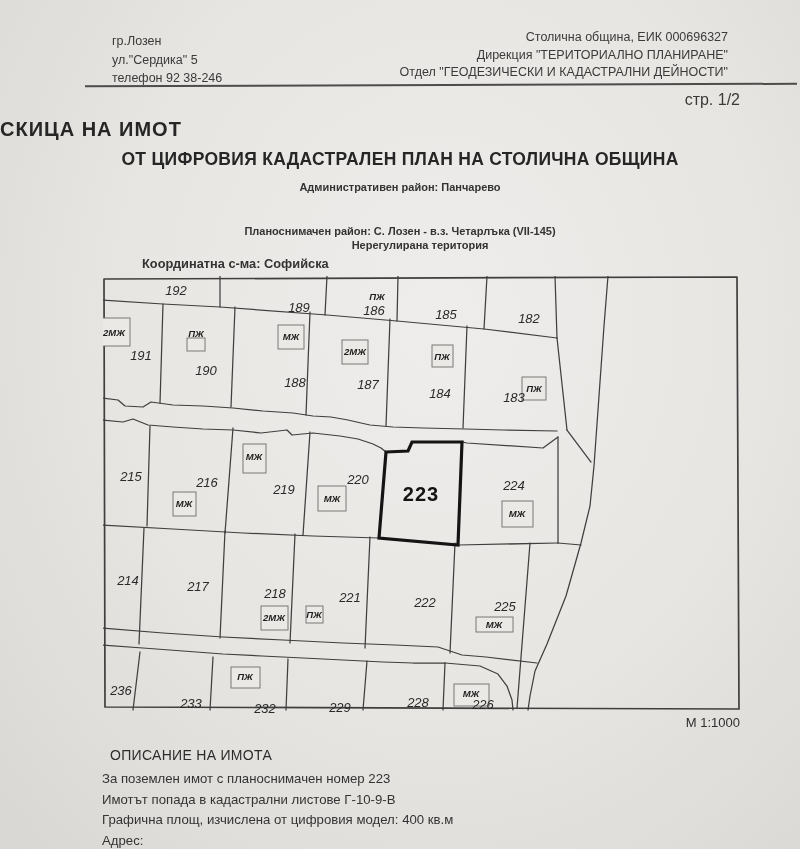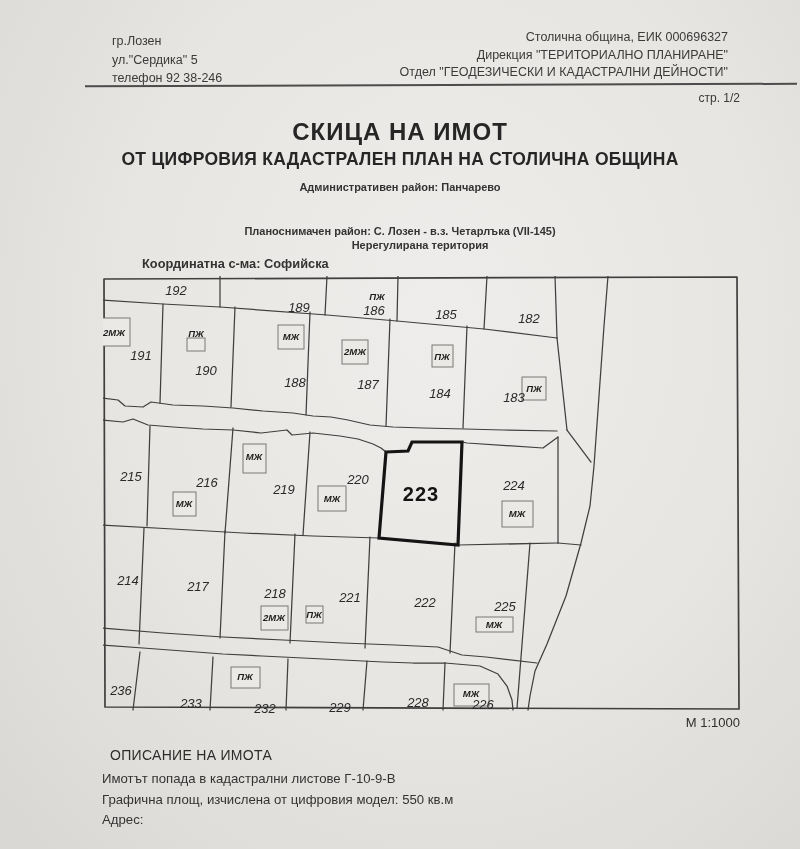--- a/index.html
+++ b/index.html
@@ -9,22 +9,22 @@
     background:#dddcd9;
   }
   .paper{
     position:absolute;inset:0;
     background:radial-gradient(ellipse at 55% 38%, #eeedeb 0%, #e7e6e3 50%, #d8d7d4 100%);
   }
   .abs{position:absolute;}
   .hdr{font-size:12.5px;color:#3a3a3a;line-height:18.5px;}
   .hdr-right{text-align:right;line-height:17.5px;}
   .rule{position:absolute;left:85px;top:84px;width:712px;height:2px;background:#4c4c4c;transform:rotate(-0.2deg);}
-  .pageno{position:absolute;top:91px;right:60px;font-size:12px;color:#3a3a3a;}
-  .title1{position:absolute;top:118px;left:0;width:100%;text-align:center;font-size:24px;font-weight:700;letter-spacing:1px;color:#262626;}
+  .pageno{position:absolute;top:91px;right:60px;font-size:16px;color:#3a3a3a;}
+  .title1{position:absolute;top:118px;left:0;width:100%;text-align:left;font-size:20px;font-weight:700;letter-spacing:1px;color:#262626;}
   .title2{position:absolute;top:149px;left:0;width:100%;text-align:center;font-size:17.5px;font-weight:700;letter-spacing:0.3px;color:#262626;}
   .sub{position:absolute;left:0;width:100%;text-align:center;font-size:11px;font-weight:700;color:#333;}
   .coordlbl{position:absolute;left:107px;top:256px;font-size:12.8px;font-weight:700;color:#333;padding-left:35px;}
   .scalelbl{position:absolute;top:715px;right:60px;font-size:13px;color:#2e2e2e;}
   .desc-h{position:absolute;left:110px;top:747px;font-size:14px;font-weight:400;letter-spacing:0.3px;color:#2c2c2c;}
   .desc-lines{position:absolute;left:102px;top:769px;font-size:13.2px;color:#333;line-height:20.5px;}
   #map-svg{position:absolute;left:103px;top:276px;}
   #map-svg .ln{fill:none;stroke:#3f3f3f;stroke-width:1.25;stroke-linejoin:round;stroke-linecap:round;}
   #map-svg .border{stroke-width:1.7;}
   #map-svg .hl{fill:none;stroke:#141414;stroke-width:3.2;stroke-linejoin:miter;}
@@ -163,18 +163,19 @@
       <text x="162" y="437" class="plbl">232</text>
       <text x="237" y="436" class="plbl">229</text>
       <text x="315" y="431" class="plbl">228</text>
       <text x="380" y="433" class="plbl">226</text>
     </svg>
 
   <div class="scalelbl">М 1:1000</div>
 
   <div class="desc-h">ОПИСАНИЕ НА ИМОТА</div>
   <div class="desc-lines">
+      <div>За поземлен имот с планоснимачен номер 223</div>
       <div>Имотът попада в кадастрални листове Г-10-9-В</div>
-      <div>Графична площ, изчислена от цифровия модел: 550 кв.м</div>
+      <div>Графична площ, изчислена от цифровия модел: 400 кв.м</div>
       <div>Адрес:</div>
     </div>
 
 </div>
 
 </body></html>

